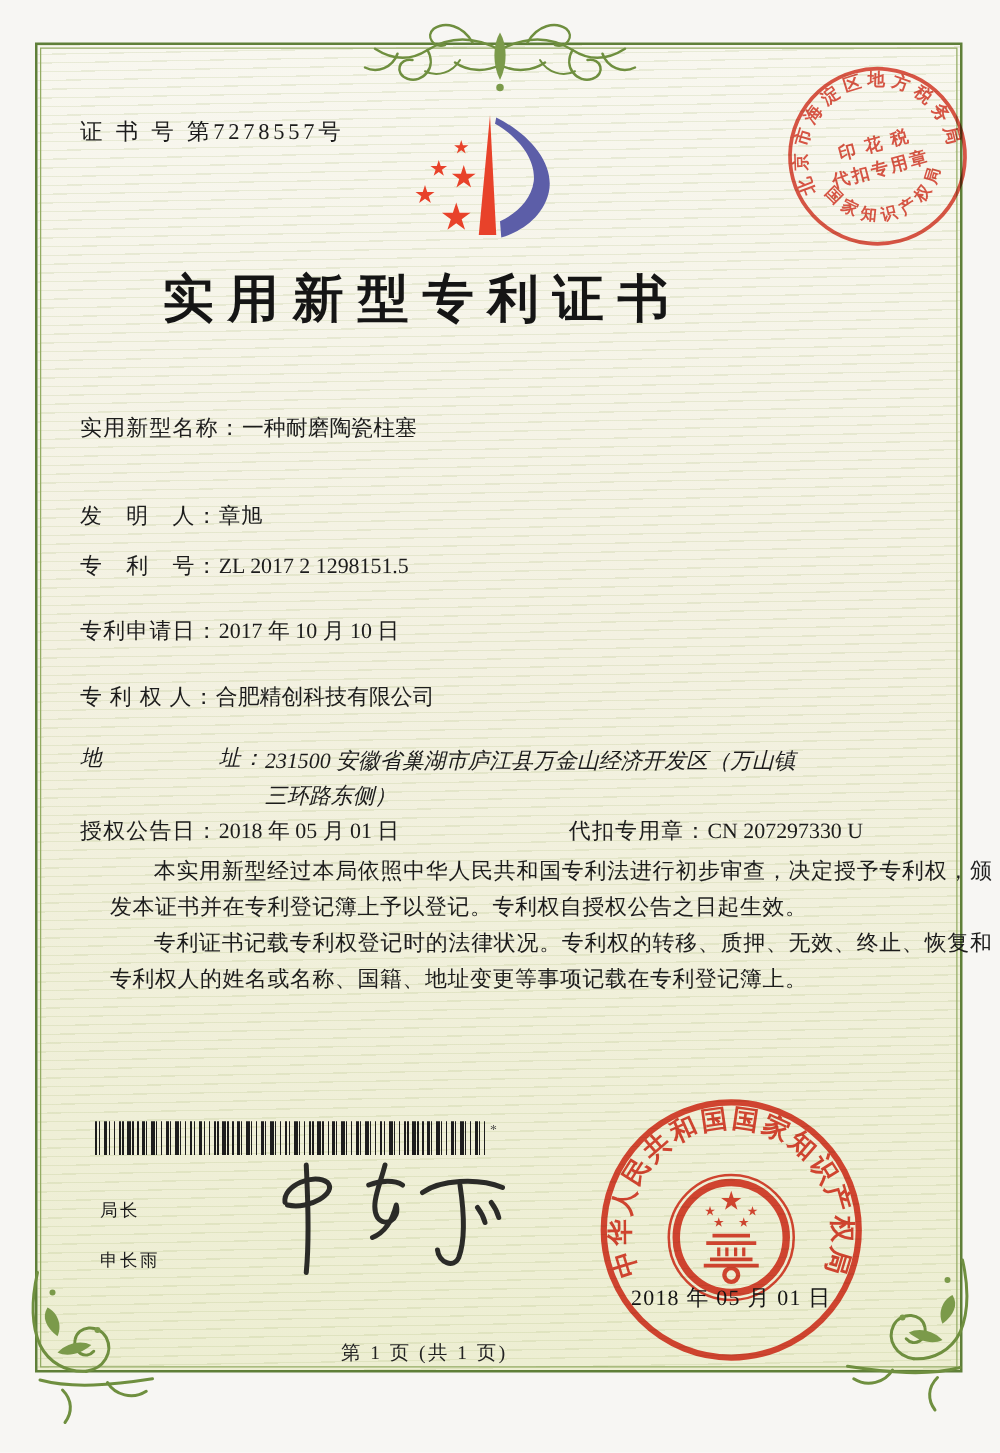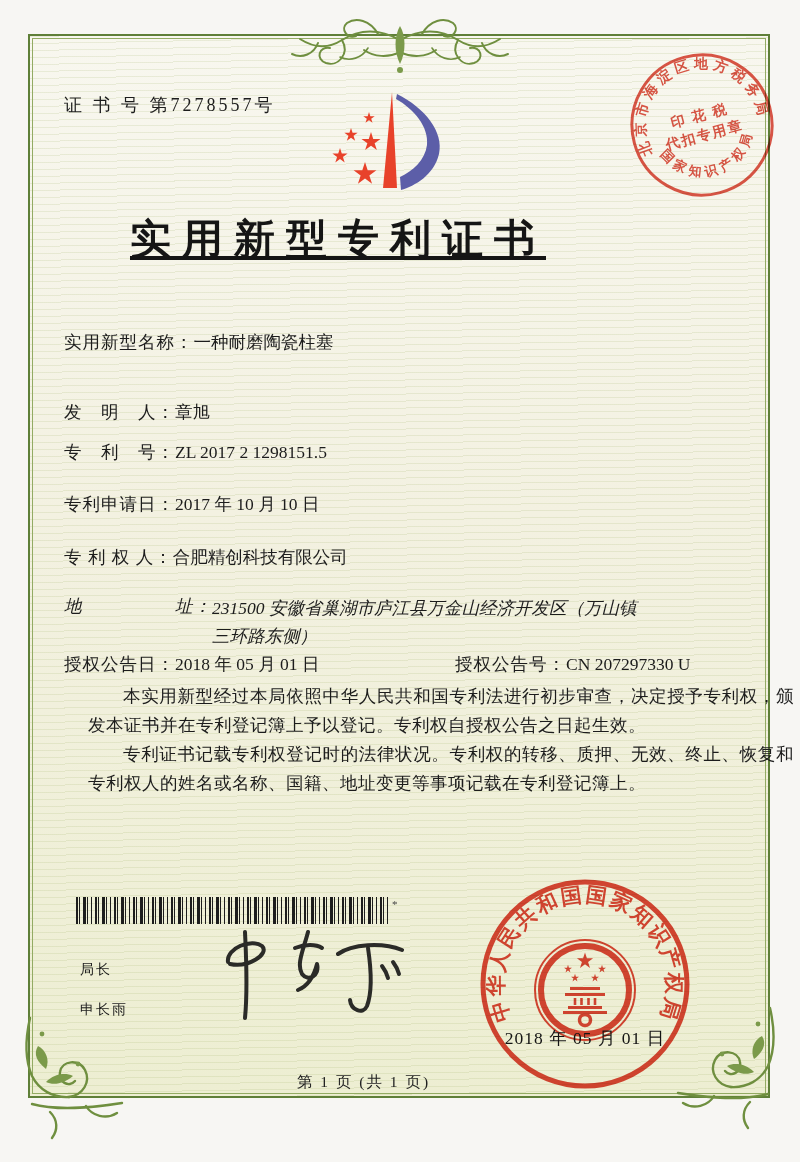--- a/index.html
+++ b/index.html
@@ -23,21 +23,21 @@
   .frame-inner{position:absolute;inset:2px;border:1px solid #93ab63;}
   
   .orn{position:absolute;pointer-events:none;}
   .orn-top{left:272px;top:10px;width:256px;height:78px;}
   .orn-bl{left:16px;top:1016px;width:112px;height:128px;}
   .orn-br{left:672px;top:1006px;width:112px;height:128px;transform:scaleX(-1);}
   
   .cert-no{position:absolute;left:64px;top:93px;font-size:18px;letter-spacing:3px;}
   .title{
     position:absolute;left:0;top:212px;width:676px;text-align:center;
-    font-size:41px;font-weight:bold;letter-spacing:11px;color:#151515;text-decoration:underline;
+    font-size:41px;font-weight:bold;letter-spacing:11px;color:#151515;
   }
   .row{position:absolute;font-size:17.5px;white-space:nowrap;}
   .row .lbl{letter-spacing:1px;}
   .addr-val{display:inline-block;vertical-align:top;white-space:normal;line-height:28px;}
   .body-text{position:absolute;left:48px;top:682px;width:706px;margin-left:40px;}
   .body-text p{
     margin:0;text-indent:2em;font-size:17.5px;line-height:29px;
     text-align:justify;letter-spacing:.5px;
   }
   
@@ -55,21 +55,21 @@
   .signer{position:absolute;left:80px;top:950px;font-size:14px;line-height:40px;letter-spacing:2px;}
   .signature-svg{position:absolute;left:190px;top:920px;}
   
   .tax-stamp{position:absolute;left:627px;top:50px;width:150px;height:150px;
     transform:rotate(-15deg);opacity:.88;mix-blend-mode:multiply;}
   .main-seal{position:absolute;left:477px;top:876px;width:216px;height:216px;
     opacity:.93;mix-blend-mode:multiply;}
   .seal-date{position:absolute;left:477px;top:1026px;width:216px;text-align:center;
     font-size:17.5px;letter-spacing:1px;color:#141414;}
   .footer{position:absolute;left:0;top:1072px;width:679px;text-align:center;
-    font-size:15.5px;letter-spacing:2px;color:#222;margin-left:24px;}
+    font-size:15.5px;letter-spacing:2px;color:#222;}
   .logo{position:absolute;left:325px;top:80px;width:150px;height:124px;}
   svg text{font-family:"Liberation Serif","DejaVu Serif",serif;font-weight:bold;}
 </style>
 </head>
 <body>
 
 <div class="page">
 
   <div class="frame">
     <div class="frame-inner"></div>
@@ -172,21 +172,21 @@
   </div>
 
   <div class="row" style="left:64px;top:594px;font-style:italic;">
     <span class="lbl" style="vertical-align:top;">地　　　　　址：</span><span class="addr-val"><span style="display:block;">231500 安徽省巢湖市庐江县万金山经济开发区（万山镇</span><span style="display:block;">三环路东侧）</span></span>
   </div>
 
   <div class="row" style="left:64px;top:652px;">
     <span class="lbl">授权公告日：</span><span>2018 年 05 月 01 日</span>
   </div>
   <div class="row" style="left:455px;top:652px;">
-    <span class="lbl">授权公告号：</span><span>CN 207297330 U</span>
+    <span class="lbl">代扣专用章：</span><span>CN 207297330 U</span>
   </div>
 
   <div class="body-text">
     <p>本实用新型经过本局依照中华人民共和国专利法进行初步审查，决定授予专利权，颁发本证书并在专利登记簿上予以登记。专利权自授权公告之日起生效。</p>
     <p>专利证书记载专利权登记时的法律状况。专利权的转移、质押、无效、终止、恢复和专利权人的姓名或名称、国籍、地址变更等事项记载在专利登记簿上。</p>
   </div>
 
   <div class="barcode"></div>
   <div class="barcode-suffix">*</div>
 

